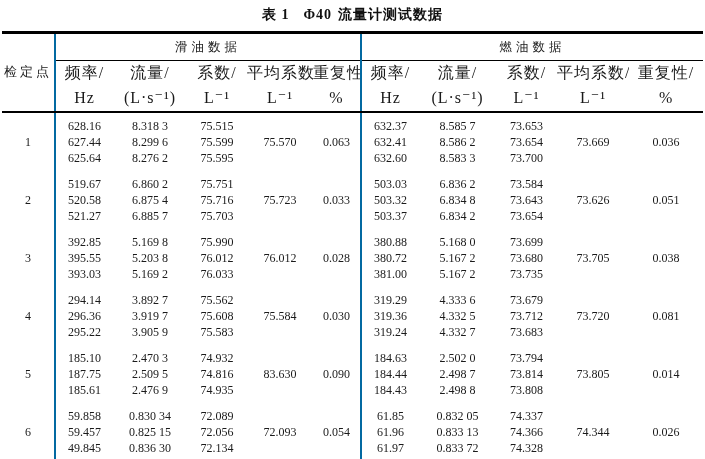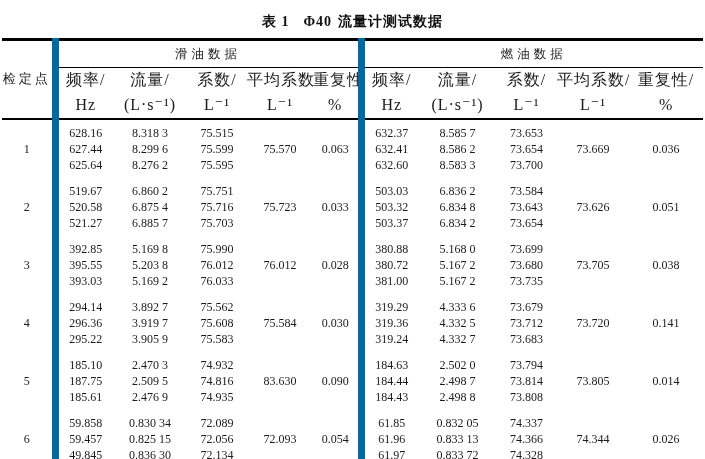--- a/index.html
+++ b/index.html
@@ -1,36 +1,36 @@
 <!DOCTYPE html>
 <html><head>
 <meta charset="utf-8">
 <style>
   html,body{margin:0;padding:0;background:#ffffff;}
   .page{
     width:705px;height:459px;box-sizing:border-box;
     background:#fff;color:#111;
     font-family:"Liberation Serif","DejaVu Serif",serif;
-    padding:11px 2px 0 2px;overflow:hidden;
+    padding:4px 2px 0 2px;overflow:hidden;
   }
   .title{
     text-align:center;font-size:14px;font-weight:bold;
     margin:2px 0 7px 0;letter-spacing:1px;
   }
   .title .t-label{margin-right:14px;}
   .title .t-model{margin-right:6px;}
   table.flow{
     width:701px;margin:0 auto;border-collapse:collapse;table-layout:fixed;
     border-top:3px solid #000;border-bottom:3px solid #000;
   }
   th,td{
     font-weight:normal;text-align:center;vertical-align:middle;
     padding:0;font-size:12px;color:#1a1a1a;white-space:nowrap;overflow:hidden;
   }
-  .b-r{border-right:7px solid #0369a1;}
+  .b-r{border-right:2px solid #0369a1;}
   th.group{height:26px;font-size:12.5px;letter-spacing:4px;border-bottom:1px solid #000;}
   th.point-h{font-size:13px;letter-spacing:3px;}
   .hb{border-bottom:2px solid #000;}
   th.colh{height:46px;font-size:16px;}
   th.colh div{line-height:1.55;letter-spacing:1px;}
   tbody td{height:16px;font-size:12px;}
   tr.spacer td{height:10px;}
   tr.pad td{height:6px;}
 </style>
 </head>
@@ -249,21 +249,21 @@
           <td rowspan="3" class="b-r">4</td>
           <td>294.14</td>
           <td>3.892 7</td>
           <td>75.562</td>
           <td rowspan="3">75.584</td>
           <td rowspan="3" class="b-r">0.030</td>
           <td>319.29</td>
           <td>4.333 6</td>
           <td>73.679</td>
           <td rowspan="3">73.720</td>
-          <td rowspan="3">0.141</td>
+          <td rowspan="3">0.081</td>
         </tr>
         <tr>
           <td>296.36</td>
           <td>3.919 7</td>
           <td>75.608</td>
           <td>319.36</td>
           <td>4.332 5</td>
           <td>73.712</td>
         </tr>
         <tr>

